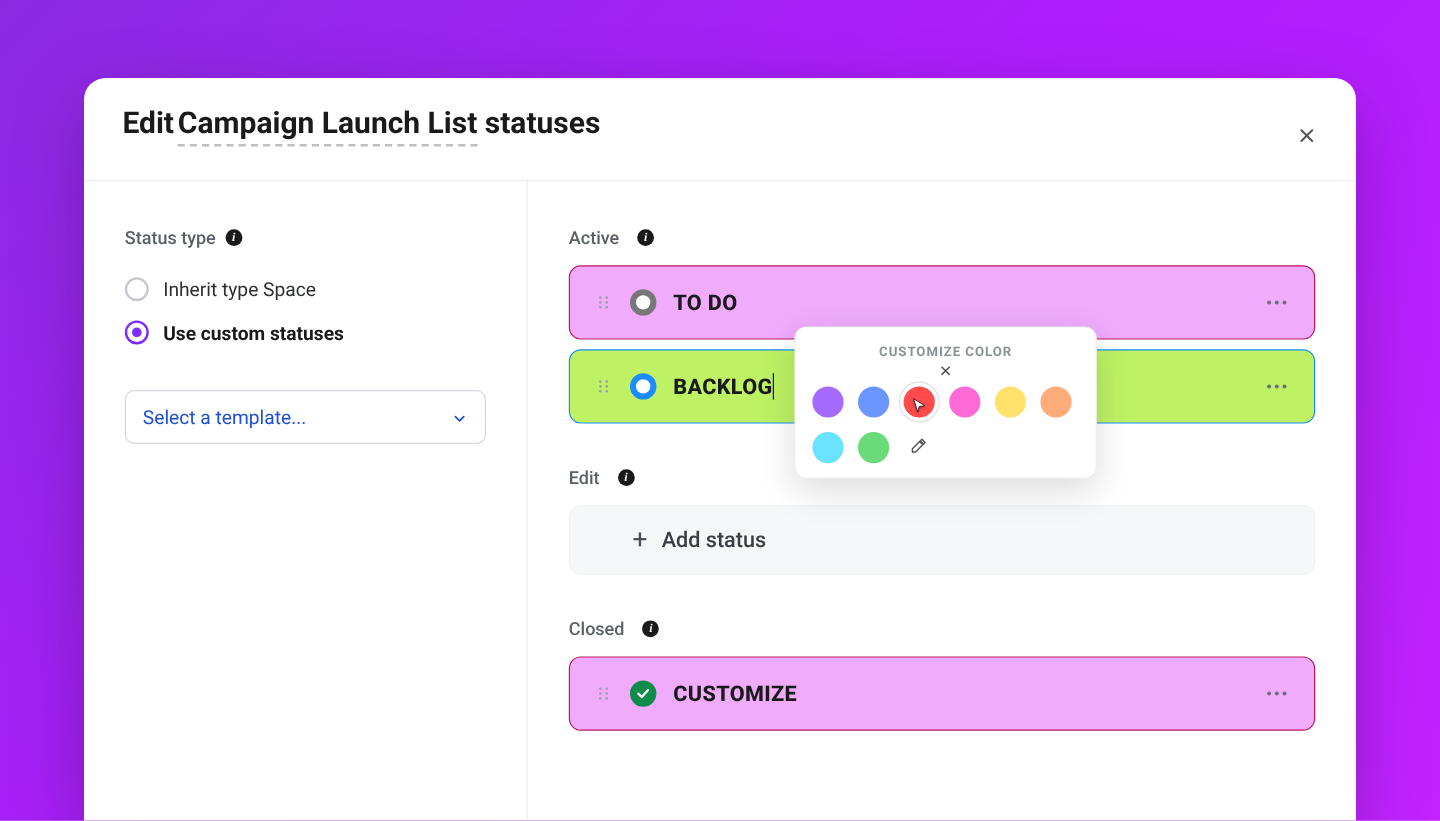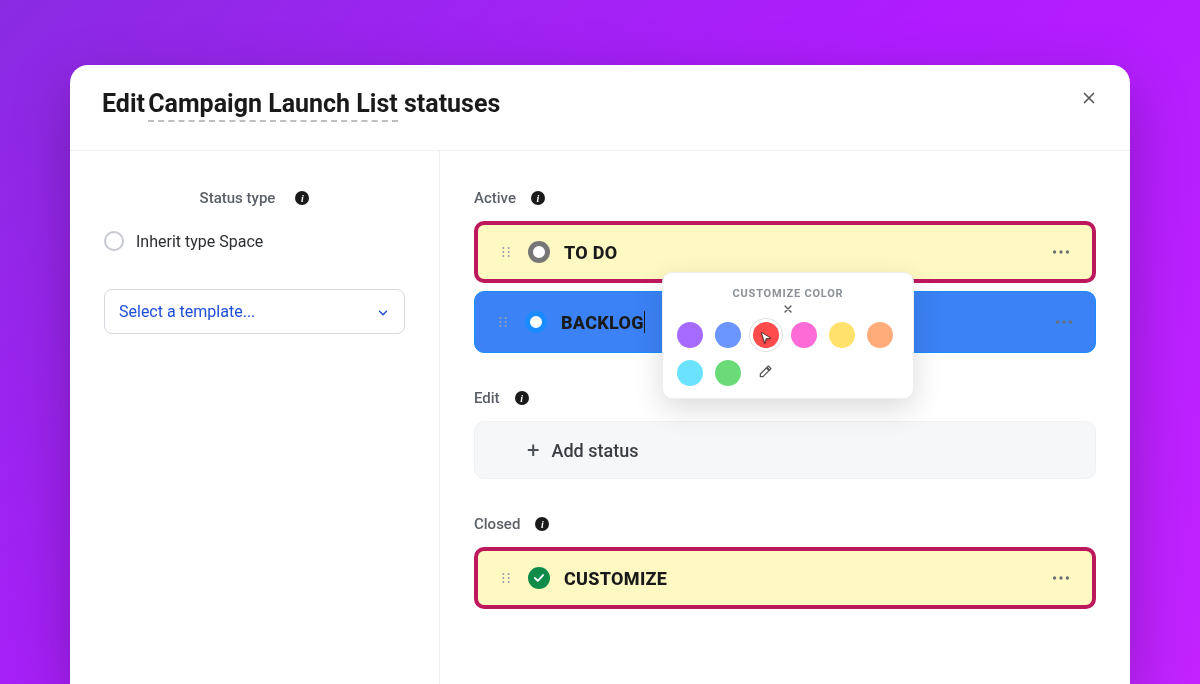--- a/index.html
+++ b/index.html
@@ -7,54 +7,54 @@
   font-family: -apple-system, BlinkMacSystemFont, "Segoe UI", Roboto, Helvetica, Arial, sans-serif;
   background: linear-gradient(135deg, #8a2be2 0%, #b01cff 50%, #c223ff 100%);
   width: 1200px; height: 684px; overflow: hidden; position: relative;
 }
 .modal {
   position: absolute; left: 70px; top: 65px; right: 70px; bottom: 0;
   background: #fff; border-radius: 18px 18px 0 0; box-shadow: 0 20px 60px rgba(0,0,0,.25);
   display: flex; flex-direction: column; overflow: hidden;
 }
 .modal-header {
-  display: flex; align-items: flex-start; justify-content: space-between;
+  display: flex; align-items: flex-end; justify-content: space-between;
   padding: 24px 32px 28px 32px; border-bottom: 1px solid #eceef1;
 }
 .modal-title { font-size: 25px; font-weight: 700; color: #1a1a1a; position: relative; display:inline-block;}
 .title-underline {
   border-bottom: 2px dashed #bfbfbf; display:inline-block; padding-bottom: 2px; margin-left:-3px;
 }
 .close-x { width: 18px; height: 18px; cursor: pointer; color: #555; }
 .close-x svg { width: 100%; height: 100%; }
 .modal-body { display: flex; flex: 1; }
 .sidebar { width: 370px; border-right: 1px solid #eceef1; padding: 38px 34px; }
-.section-label { font-size: 15px; font-weight: 500; color: #5b5f67; display:flex; align-items:center; gap:20px; margin-bottom:16px;justify-content:center;}
+.section-label { font-size: 15px; font-weight: 500; color: #5b5f67; display:flex; align-items:center; gap:8px; margin-bottom:16px;}
 .info-dot { width:14px; height:14px; border-radius:50%; background:#1a1a1a; color:#fff; font-size:10px; display:inline-flex; align-items:center; justify-content:center; font-weight:700; font-style: italic; font-family: Georgia, serif;}
 .radio-group { margin-bottom: 30px; }
 .radio-row { display:flex; align-items:center; gap:12px; padding: 8px 0; cursor:pointer; }
 .radio-outer { width:20px; height:20px; border-radius:50%; border:2px solid #c6c9cf; display:flex; align-items:center; justify-content:center; flex-shrink:0;}
 .radio-outer.selected { border-color:#7b2cff; }
 .radio-inner { width:8px; height:8px; border-radius:50%; background:#7b2cff; }
 .radio-label { font-size:16px; color:#2d2f33; }
 .radio-row.sel .radio-label { font-weight:700; color:#1a1a1a; }
 .template-select {
   width:100%; border:1px solid #d6d9de; border-radius:8px; padding:12px 14px;
   display:flex; align-items:center; justify-content:space-between; cursor:pointer;
   background:#fff; margin-top:8px;
 }
 .template-select span { color:#1d4ed8; font-size:16px; }
 .chev { width:14px; height:14px; color:#888; }
 .main { flex:1; padding: 38px 34px; position: relative; }
 .group-label { font-size:15px; font-weight:500; color:#5b5f67; display:flex; align-items:center; gap:15px; margin:0 0 14px 0;}
 .status-card {
-  border:4px solid #be185d; border-radius:10px; background:#fef9c3; padding:0;
+  border:1px solid #be185d; border-radius:10px; background:#f0abfc; padding:0;
   display:flex; align-items:center; height:62px; position:relative; margin-bottom:8px;
 }
-.status-card.active-edit { border:1.5px solid #1a8cff; background:#3b82f6; }
+.status-card.active-edit { border:1.5px solid #1a8cff; background:#bef264; }
 .drag { width:28px; height:28px; margin-left:14px; color:#9ba0a8; cursor:grab; display:flex; align-items:center; justify-content:center; }
 .drag svg { width:16px; height:16px; }
 .status-dot { width:22px; height:22px; border-radius:50%; margin:0 14px 0 8px; display:flex; align-items:center; justify-content:center; flex-shrink:0; }
 .status-dot.outline { background:#fff; border:5px solid #777; }
 .status-dot.blue-ring { background:#fff; border:5px solid #1a8cff; }
 .status-dot.green-solid { background:#0f8b4a; }
 .status-name { font-size:18px; font-weight:800; color:#1a1a1a; letter-spacing:.3px; }
 .caret { display:inline-block; width:1.5px; height:22px; background:#1a1a1a; vertical-align:middle; animation:blink 1s step-end infinite; }
 @keyframes blink { 50% { opacity:0; } }
 .card-more { margin-left:auto; margin-right:18px; color:#6b7078; cursor:pointer; width:26px; height:26px; display:flex; align-items:center; justify-content:center; }
@@ -98,20 +98,26 @@
   <div class="modal-body">
     <aside class="sidebar">
       <div class="section-label">
         <span>Status type</span>
         <span class="info-dot">i</span>
       </div>
       <div class="radio-group">
         <div class="radio-row">
           <div class="radio-outer"></div>
           <span class="radio-label">Inherit type Space</span>
+        </div>
+        <div class="radio-row sel">
+          <div class="radio-outer selected">
+              <div class="radio-inner"></div>
+            </div>
+          <span class="radio-label">Use custom statuses</span>
         </div>
       </div>
       <div class="template-select">
         <span>Select a template...</span>
         <span class="chev">
           <svg viewBox="0 0 24 24" fill="none" stroke="currentColor" stroke-width="2.4" stroke-linecap="round" stroke-linejoin="round">
               <polyline points="6 9 12 15 18 9"></polyline>
             </svg>
         </span>
       </div>

